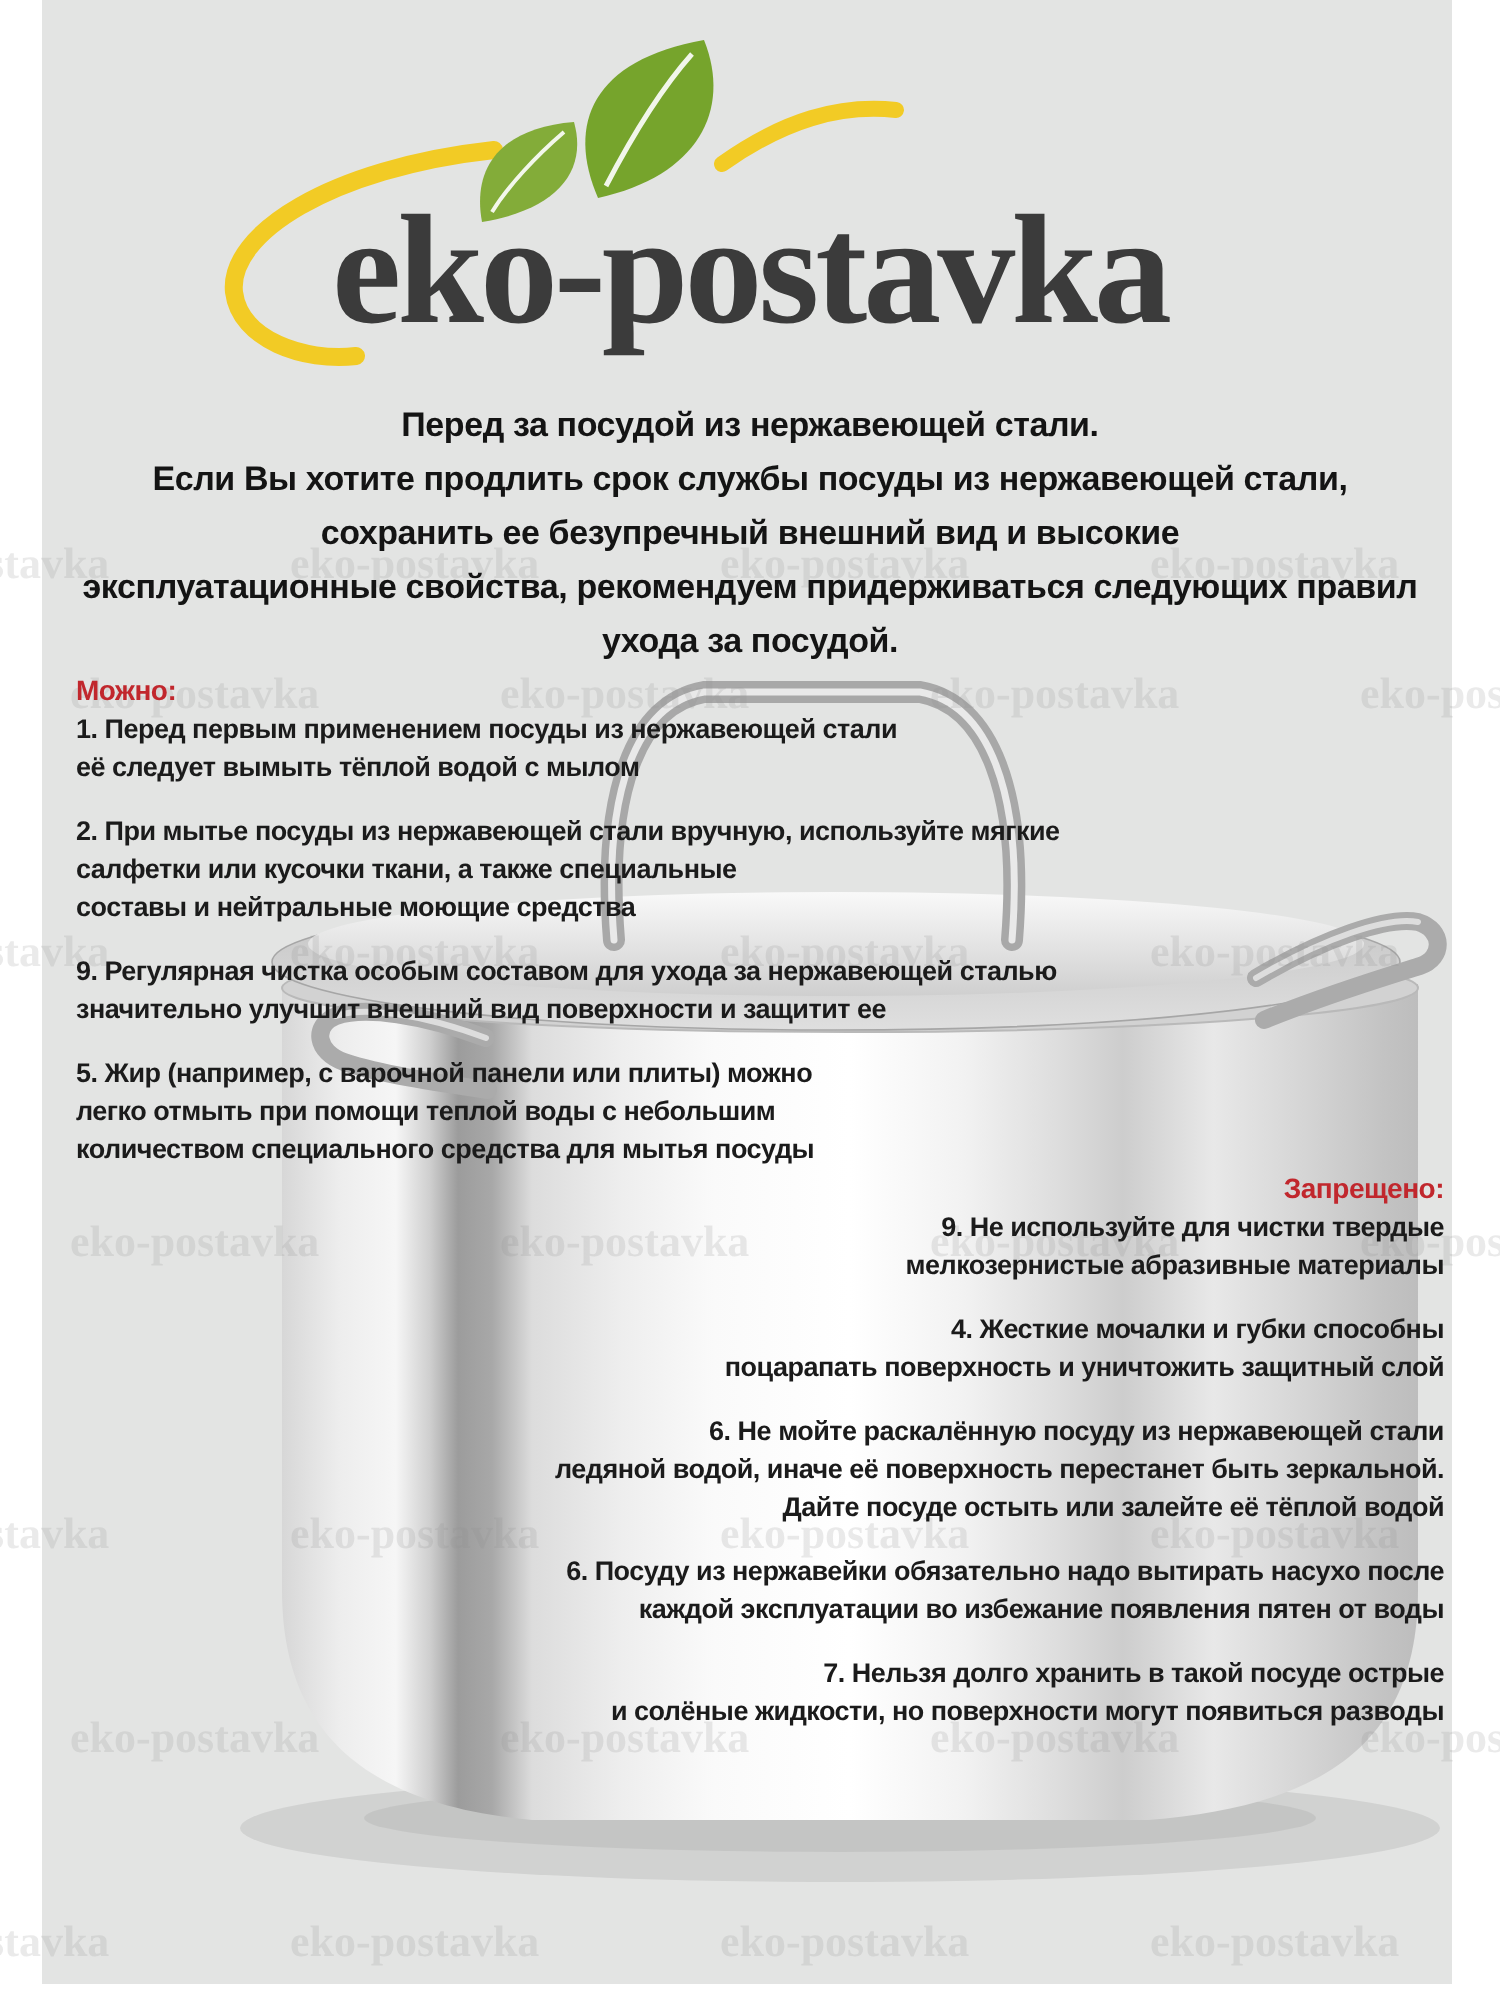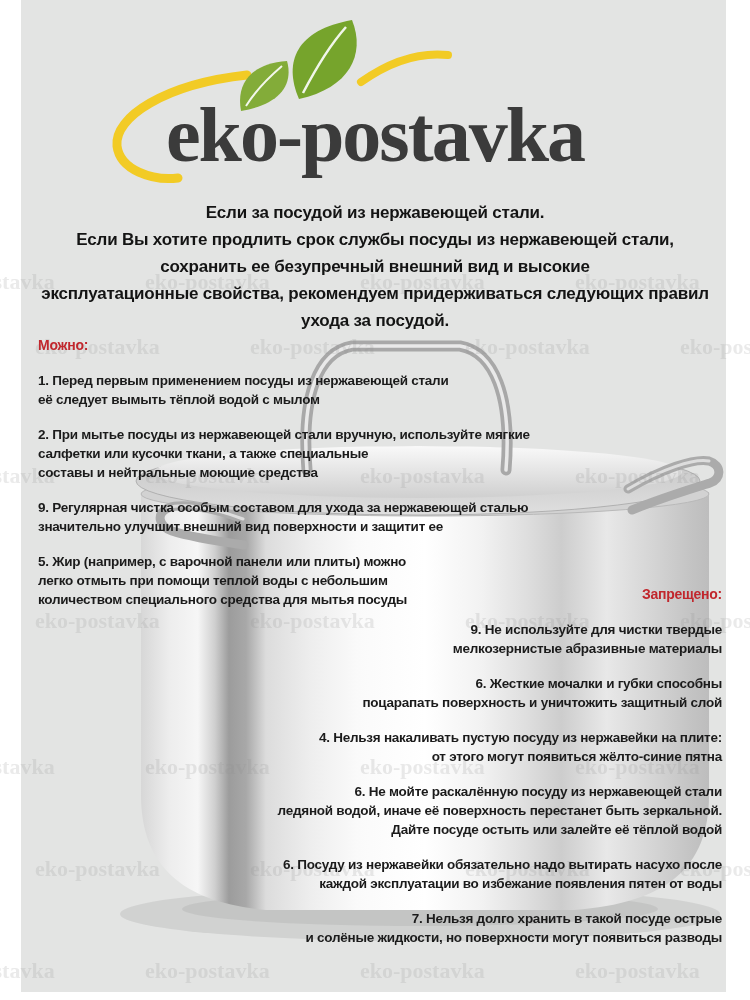--- a/index.html
+++ b/index.html
@@ -20,21 +20,21 @@
   .logo-decor { position:absolute; top:0; left:0; z-index:6; pointer-events:none; }
   
   .intro {
     position:absolute; top:199px; left:0; width:100%; text-align:center;
     font-weight:700; font-size:17px; line-height:27px; color:#141414;
     letter-spacing:-0.2px; z-index:7;
   }
   
   .list { position:absolute; z-index:7; font-weight:700; font-size:13.5px;
           line-height:19px; color:#1b1b1b; letter-spacing:-0.25px; }
-  .list p { margin:16px 0 13px 0; white-space:pre-line; }
+  .list p { margin:0 0 13px 0; white-space:pre-line; }
   .list .heading { font-size:14px; margin:0 0 0 0; }
   .red { color:#c1272d; }
   .allowed  { left:38px; top:336px; width:500px; text-align:left; }
   .forbidden{ right:28px; top:585px; width:480px; text-align:right; }
   
   .wm-layer { position:absolute; inset:0; z-index:3; pointer-events:none; }
   .wm {
     position:absolute; font-family:"Liberation Serif", serif; font-weight:700;
     font-size:22px; color:#8d8d8d; opacity:0.18; white-space:nowrap;
   }
@@ -144,21 +144,21 @@
     </g>
     <g>
       <path d="M299,99 C283,62 296,30 352,20 C366,55 349,88 299,99 Z" fill="#76a42c"></path>
       <path d="M346,27 C330,45 315,70 303,93" fill="none" stroke="#ffffff" stroke-width="2.5" opacity="0.9"></path>
       <path d="M241,111 C236,84 250,64 287,61 C294,86 278,105 241,111 Z" fill="#83ac39"></path>
       <path d="M282,66 C268,78 254,93 246,106" fill="none" stroke="#ffffff" stroke-width="2" opacity="0.9"></path>
     </g>
   </svg>
 
   <div class="intro">
-    <div>Если за посудой из нержавеющей стали.</div>
+    <div>Перед за посудой из нержавеющей стали.</div>
     <div>Если Вы хотите продлить срок службы посуды из нержавеющей стали,</div>
     <div>сохранить ее безупречный внешний вид и высокие</div>
     <div>эксплуатационные свойства, рекомендуем придерживаться следующих правил</div>
     <div>ухода за посудой.</div>
   </div>
 
   <div class="list allowed">
     <p class="heading red">Можно:</p>
     <p>1. Перед первым применением посуды из нержавеющей стали
 её следует вымыть тёплой водой с мылом</p>
@@ -169,24 +169,22 @@
 значительно улучшит внешний вид поверхности и защитит ее</p>
     <p>5. Жир (например, с варочной панели или плиты) можно
 легко отмыть при помощи теплой воды с небольшим
 количеством специального средства для мытья посуды</p>
   </div>
 
   <div class="list forbidden">
     <p class="heading red">Запрещено:</p>
     <p>9. Не используйте для чистки твердые
 мелкозернистые абразивные материалы</p>
-    <p>6. Жесткие мочалки и губки способны
+    <p>4. Жесткие мочалки и губки способны
 поцарапать поверхность и уничтожить защитный слой</p>
-    <p>4. Нельзя накаливать пустую посуду из нержавейки на плите:
-от этого могут появиться жёлто-синие пятна</p>
     <p>6. Не мойте раскалённую посуду из нержавеющей стали
 ледяной водой, иначе её поверхность перестанет быть зеркальной.
 Дайте посуде остыть или залейте её тёплой водой</p>
     <p>6. Посуду из нержавейки обязательно надо вытирать насухо после
 каждой эксплуатации во избежание появления пятен от воды</p>
     <p>7. Нельзя долго хранить в такой посуде острые
 и солёные жидкости, но поверхности могут появиться разводы</p>
   </div>
 </div>
 

